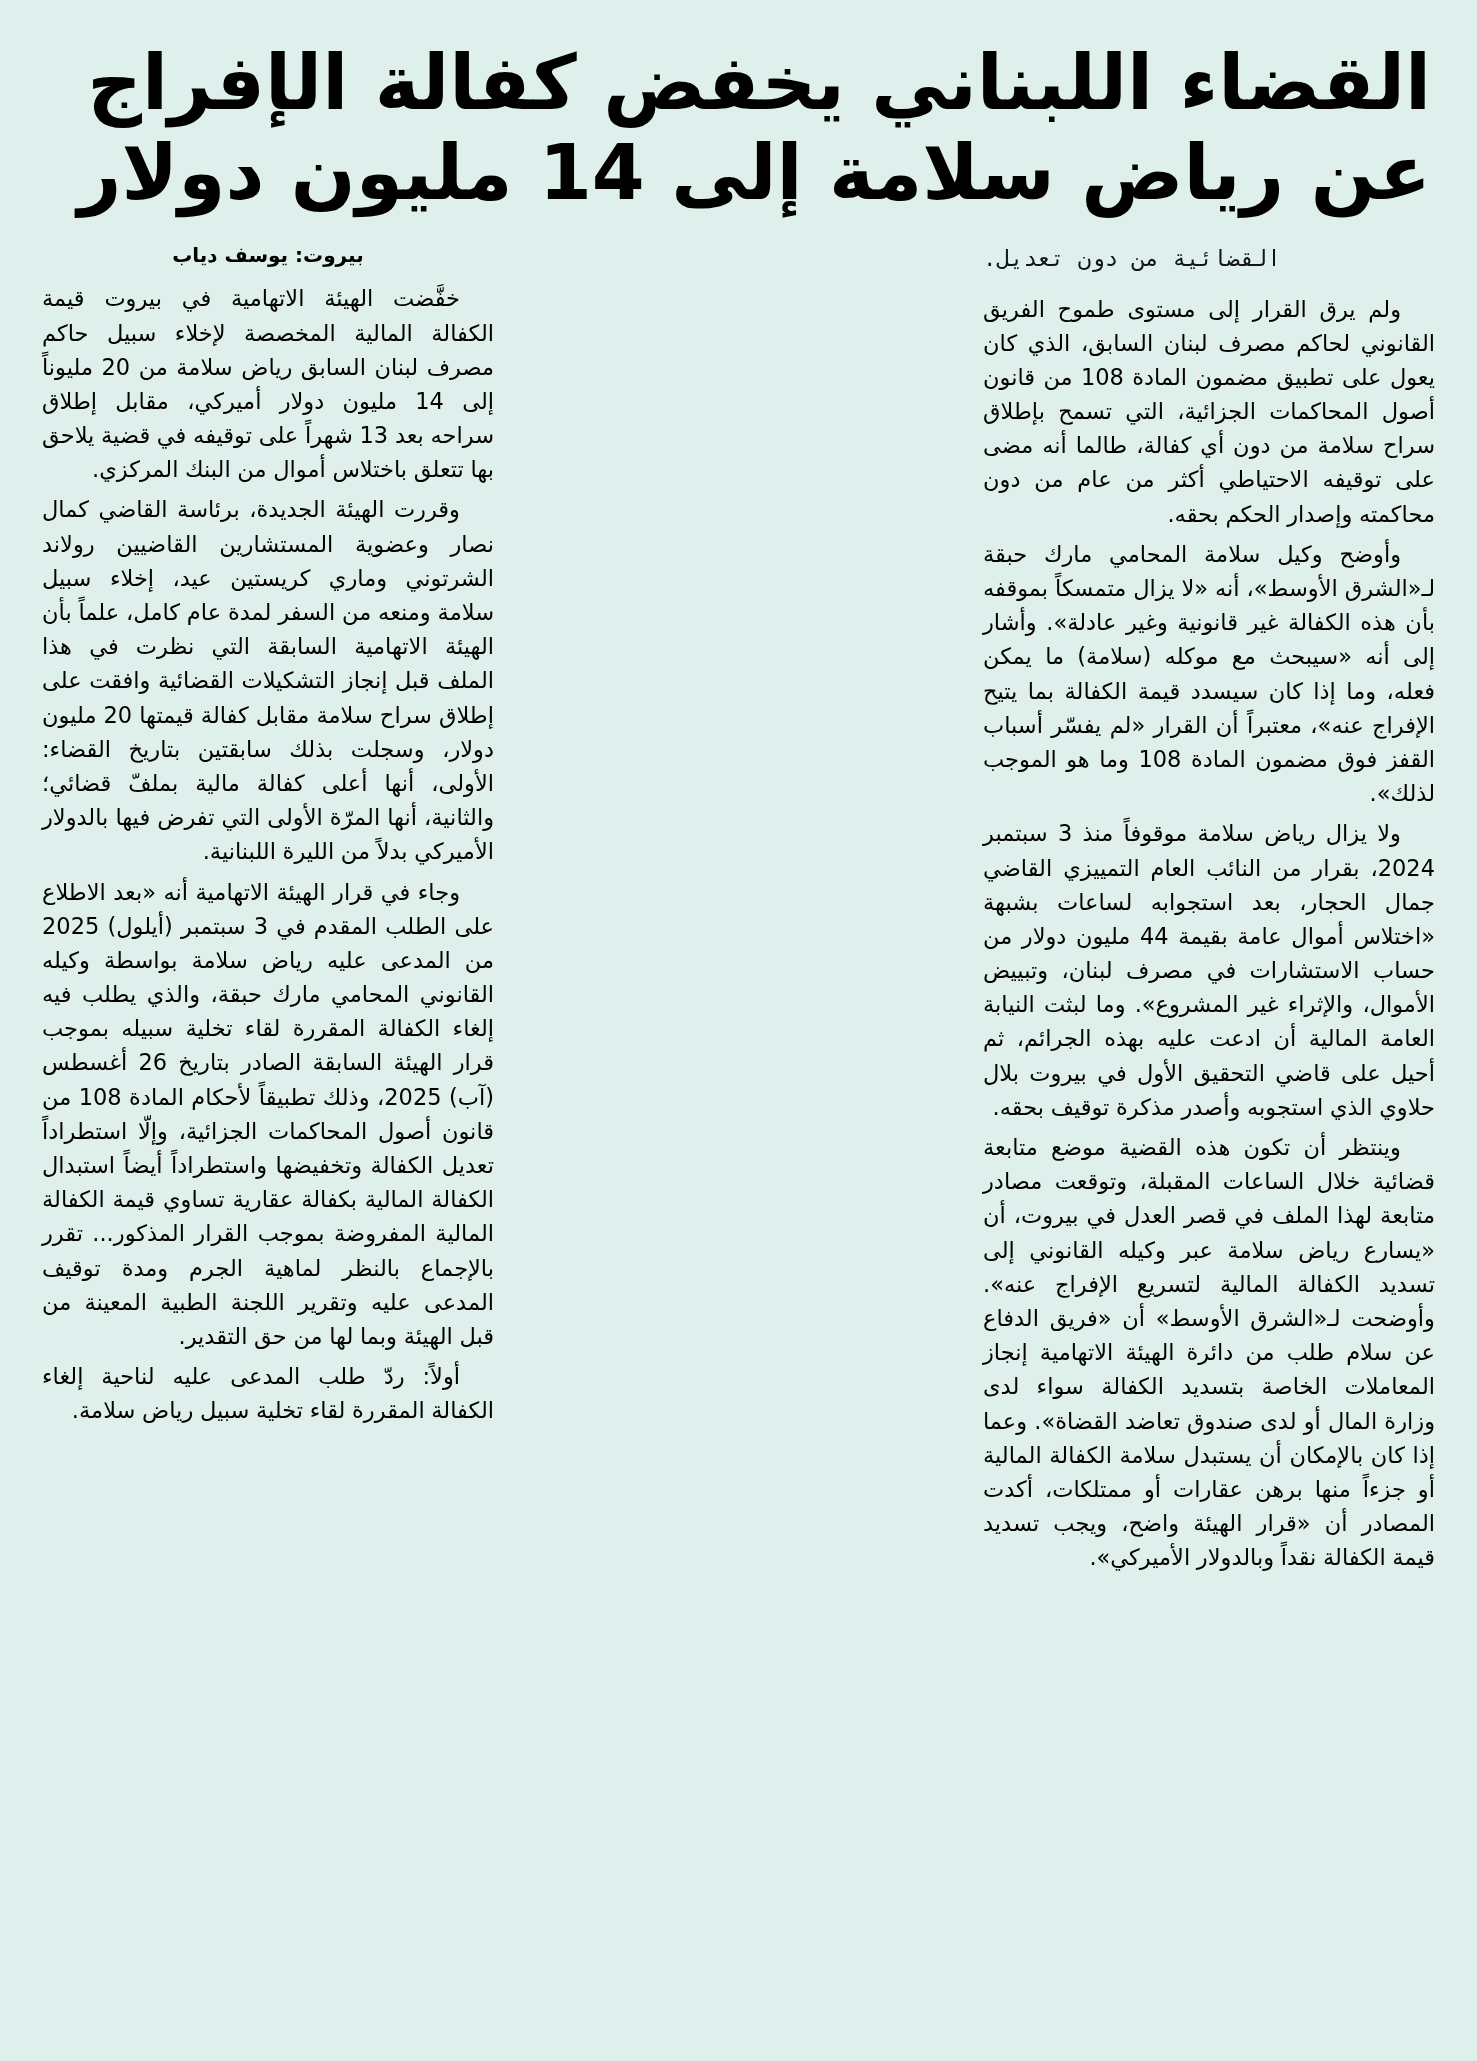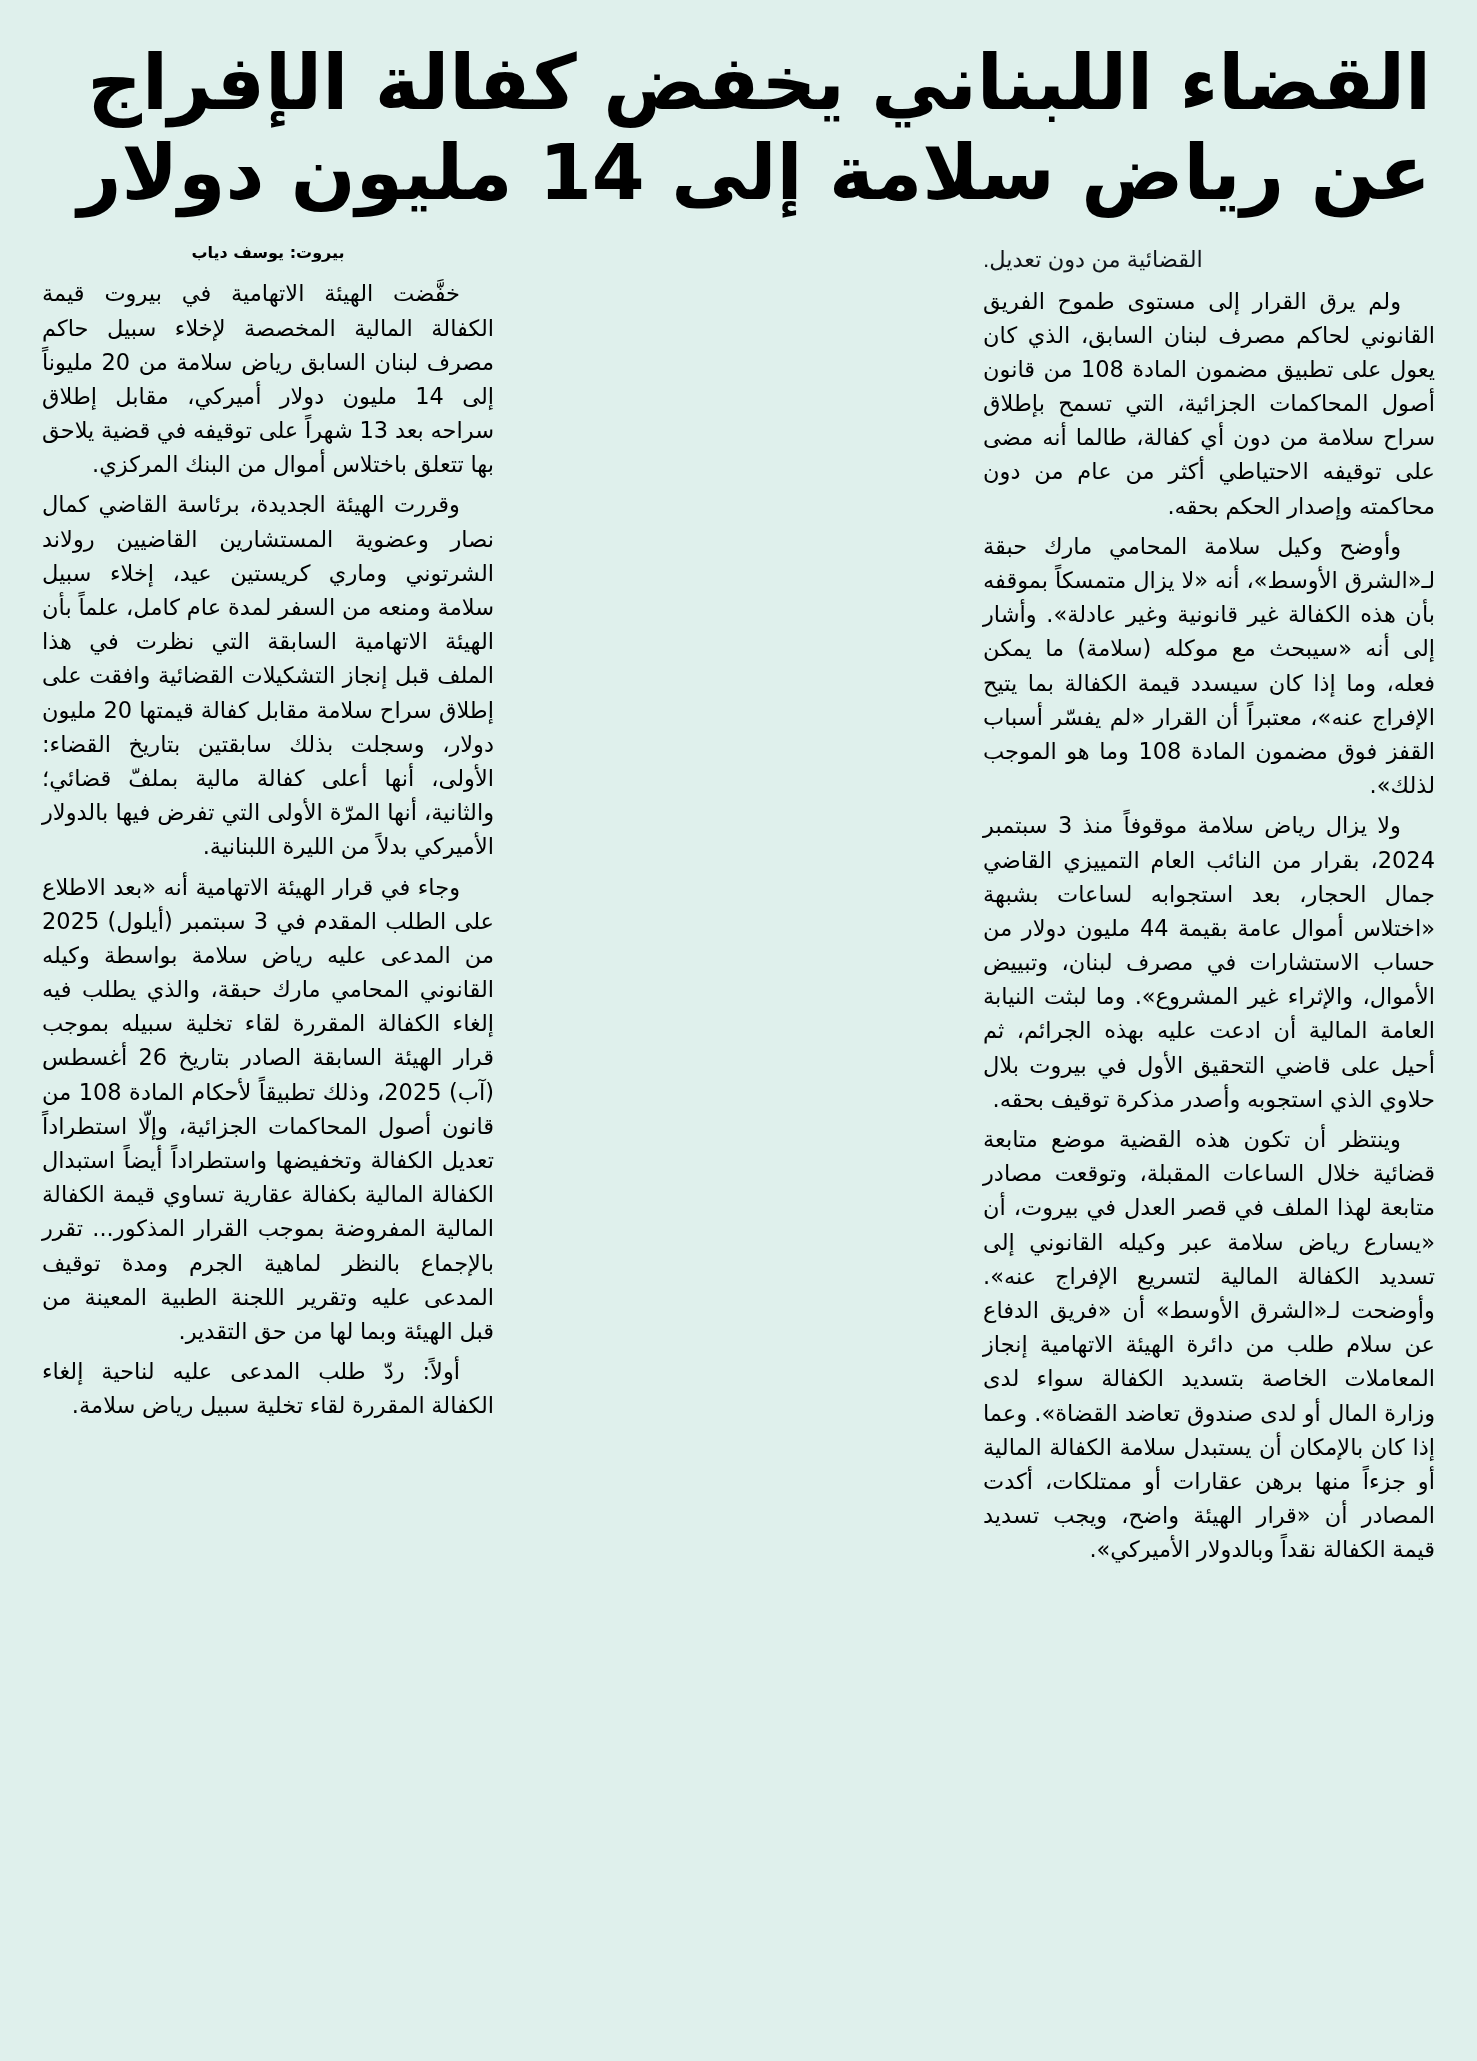--- a/index.html
+++ b/index.html
@@ -38,21 +38,21 @@
     justify-content: space-between;
     gap: 34px;
   }
   .col {
     width: 452px;
     flex: 0 0 452px;
   }
   .byline {
     font-family: "DejaVu Sans", sans-serif;
     font-weight: bold;
-    font-size: 16px;
+    font-size: 20px;
     text-align: center;
     color: #000;
     margin-bottom: 14px;
   }
   p.body {
     font-family: "DejaVu Sans", sans-serif;
     font-size: 22.5px;
     line-height: 1.52;
     text-align: justify;
     text-align-last: right;
@@ -60,25 +60,25 @@
     color: #000000;
     word-spacing: -0.5px;
   }
   p.body.indent {
     text-indent: 34px;
   }
   p.body.tight {
     margin-bottom: 4px;
   }
   .col-continue-head {
-    font-family: Liberation Sans, sans-serif;
+    font-family: Liberation Mono, monospace;
     font-size: 22.5px;
     line-height: 1.52;
     text-align: left;
-    margin: 0 0 6px 0;
+    margin: 0 0 14px 0;
   }
 </style>
 </head>
 <body>
 
 <div class="page">
 
   <h1 class="headline">القضاء اللبناني يخفض كفالة الإفراج عن رياض سلامة إلى 14 مليون دولار</h1>
 
   <div class="columns">

